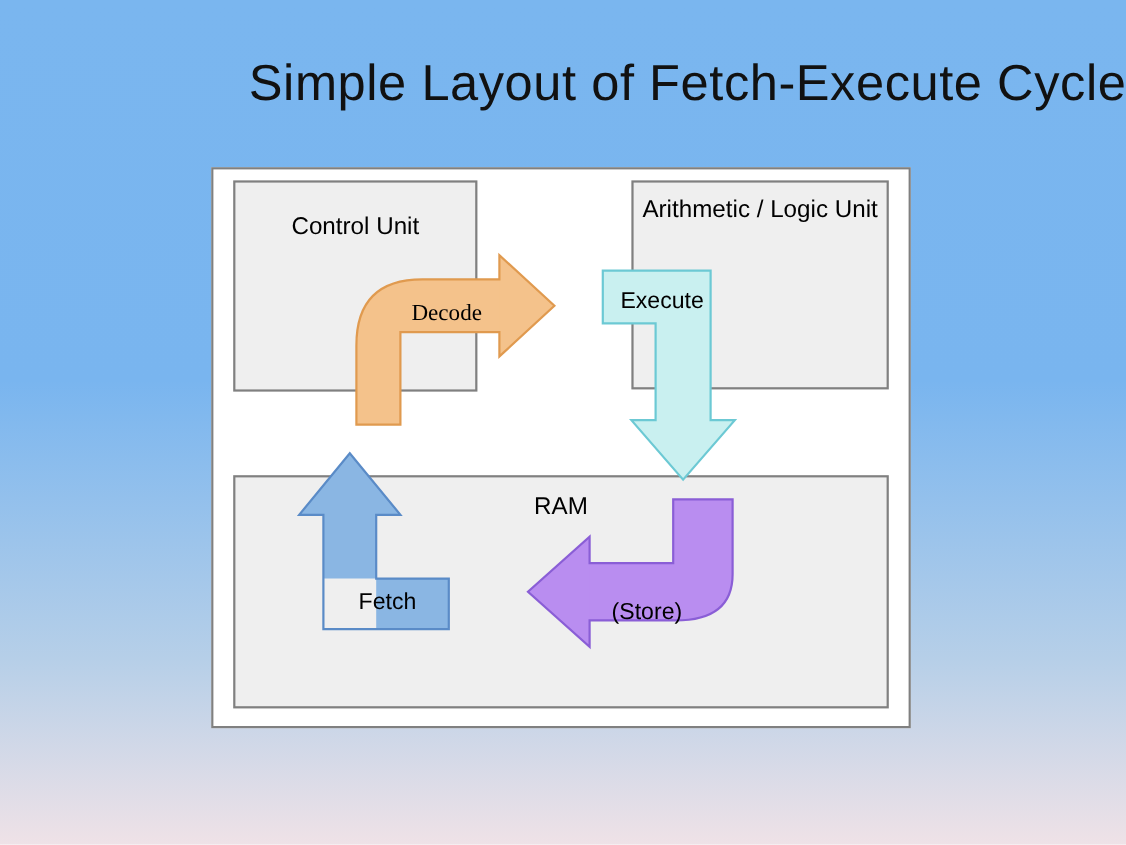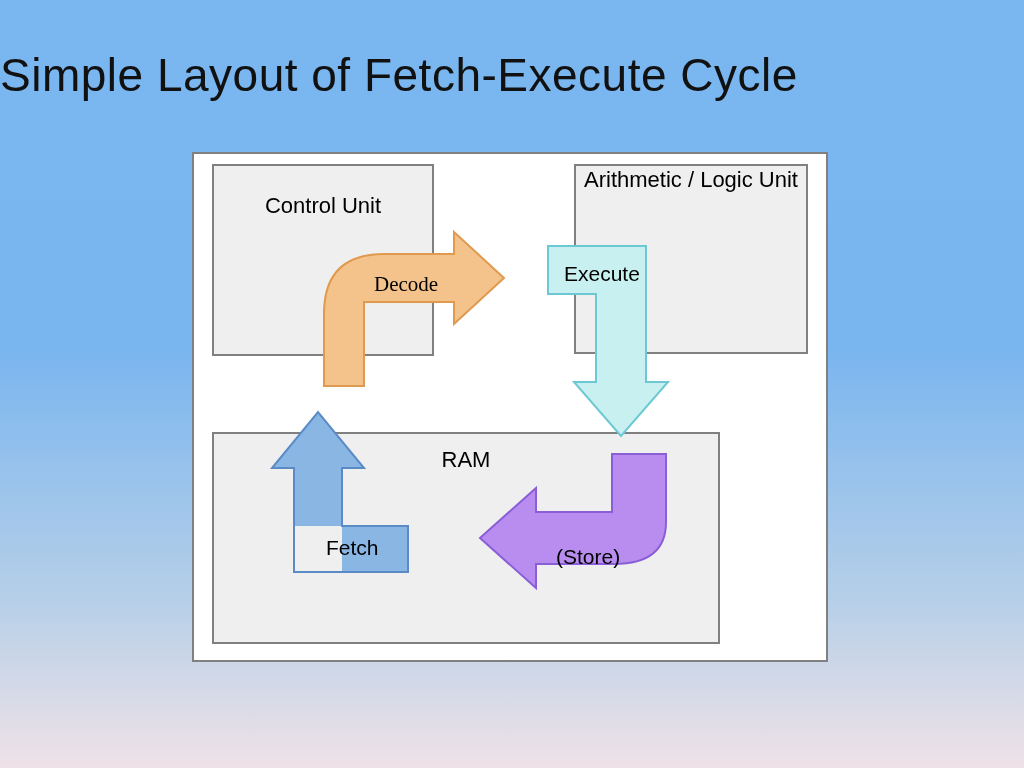--- a/index.html
+++ b/index.html
@@ -18,21 +18,21 @@
       #7ab6ef 0%,
       #79b5ef 45%,
       #b6cfe8 78%,
       #efe2e7 100%);
   }
   .title {
     position: absolute;
     top: 48px;
     left: 0;
     width: 100%;
-    text-align: left;
+    text-align: right;
     font-size: 46px;
     color: #111;
     font-weight: 400;
     letter-spacing: .5px;
   }
   
   .diag {
     position: absolute;
     left: 192px;
     top: 152px;
@@ -46,22 +46,22 @@
     position: absolute;
     background: #efefef;
     border: 2px solid #808080;
     box-sizing: border-box;
     font-size: 22px;
     color: #000;
     text-align: center;
     line-height: 1.25;
   }
   .cu   { left: 18px;  top: 10px;  width: 222px; height: 192px; padding-top: 26px; }
-  .alu  { left: 380px; top: 10px;  width: 234px; height: 190px; }
-  .ram  { left: 18px;  top: 278px; width: 508px; height: 212px; padding-top: 12px; }
+  .alu  { left: 380px; top: 10px;  width: 234px; height: 190px; padding-top: 10px; }
+  .ram  { left: 18px;  top: 278px; width: 596px; height: 212px; padding-top: 12px; }
 
   
   .arrows {
     position: absolute;
     left: 0; top: 0;
     width: 632px; height: 506px;
     pointer-events: none;
   }
 
   

